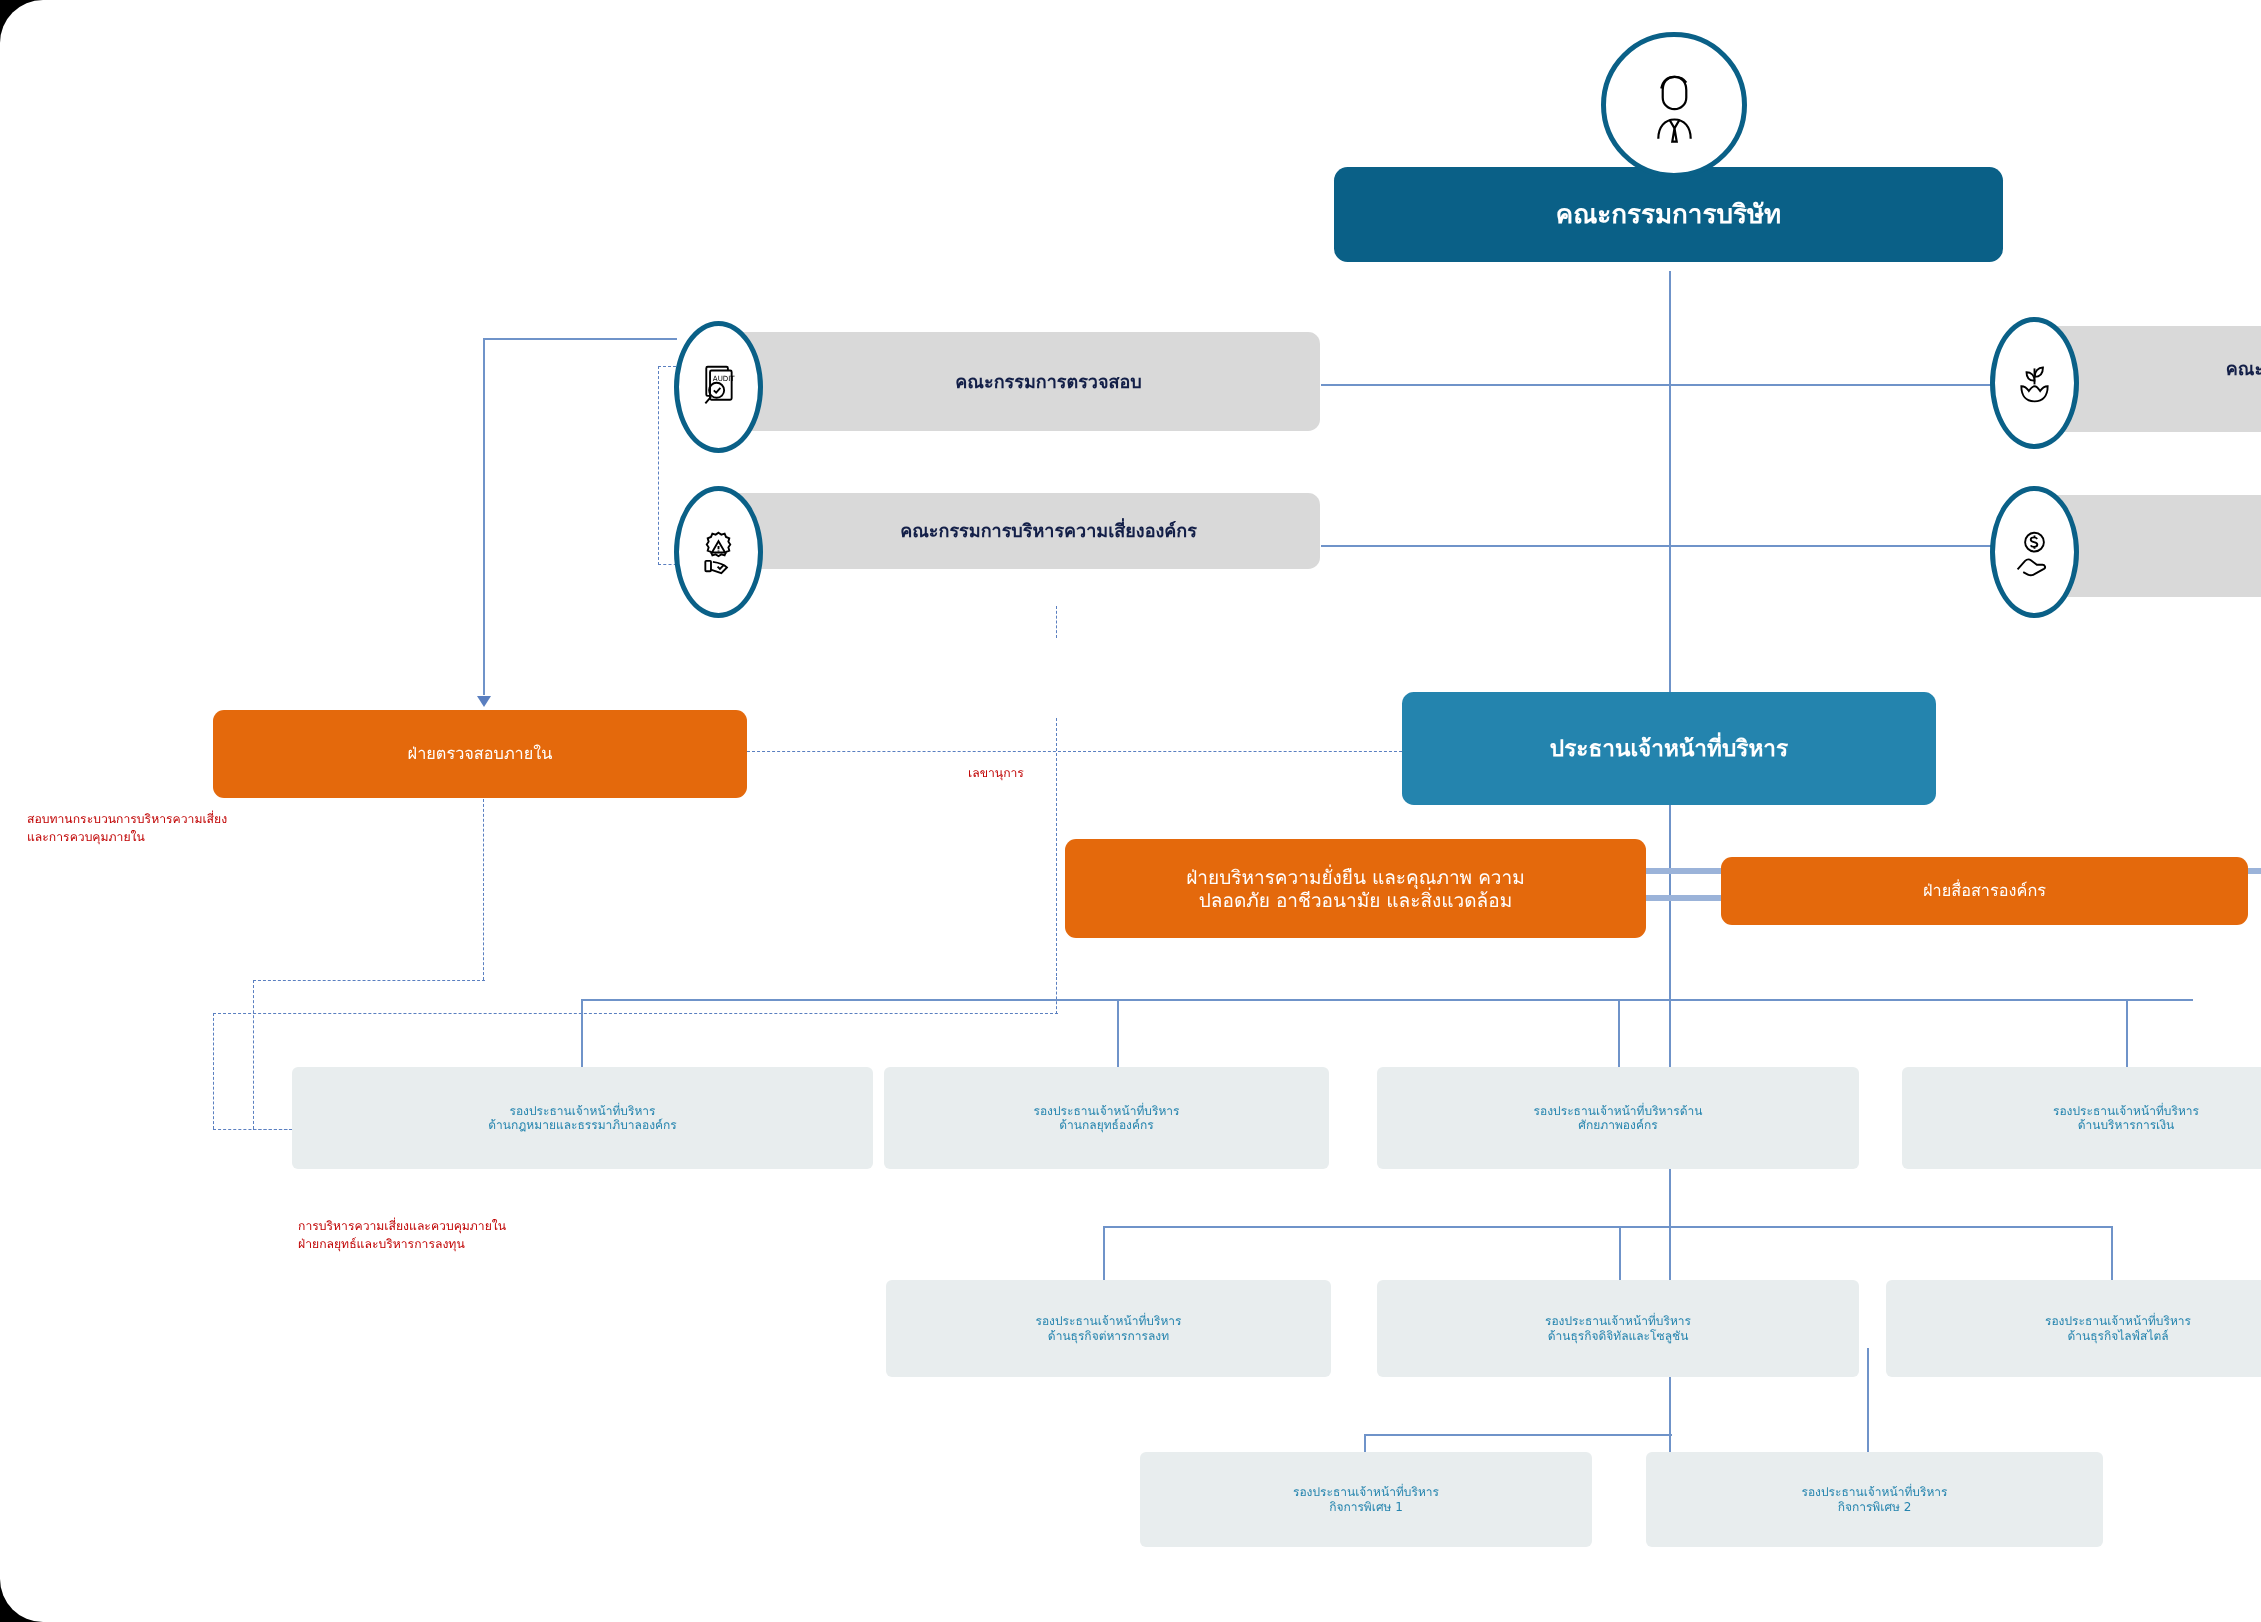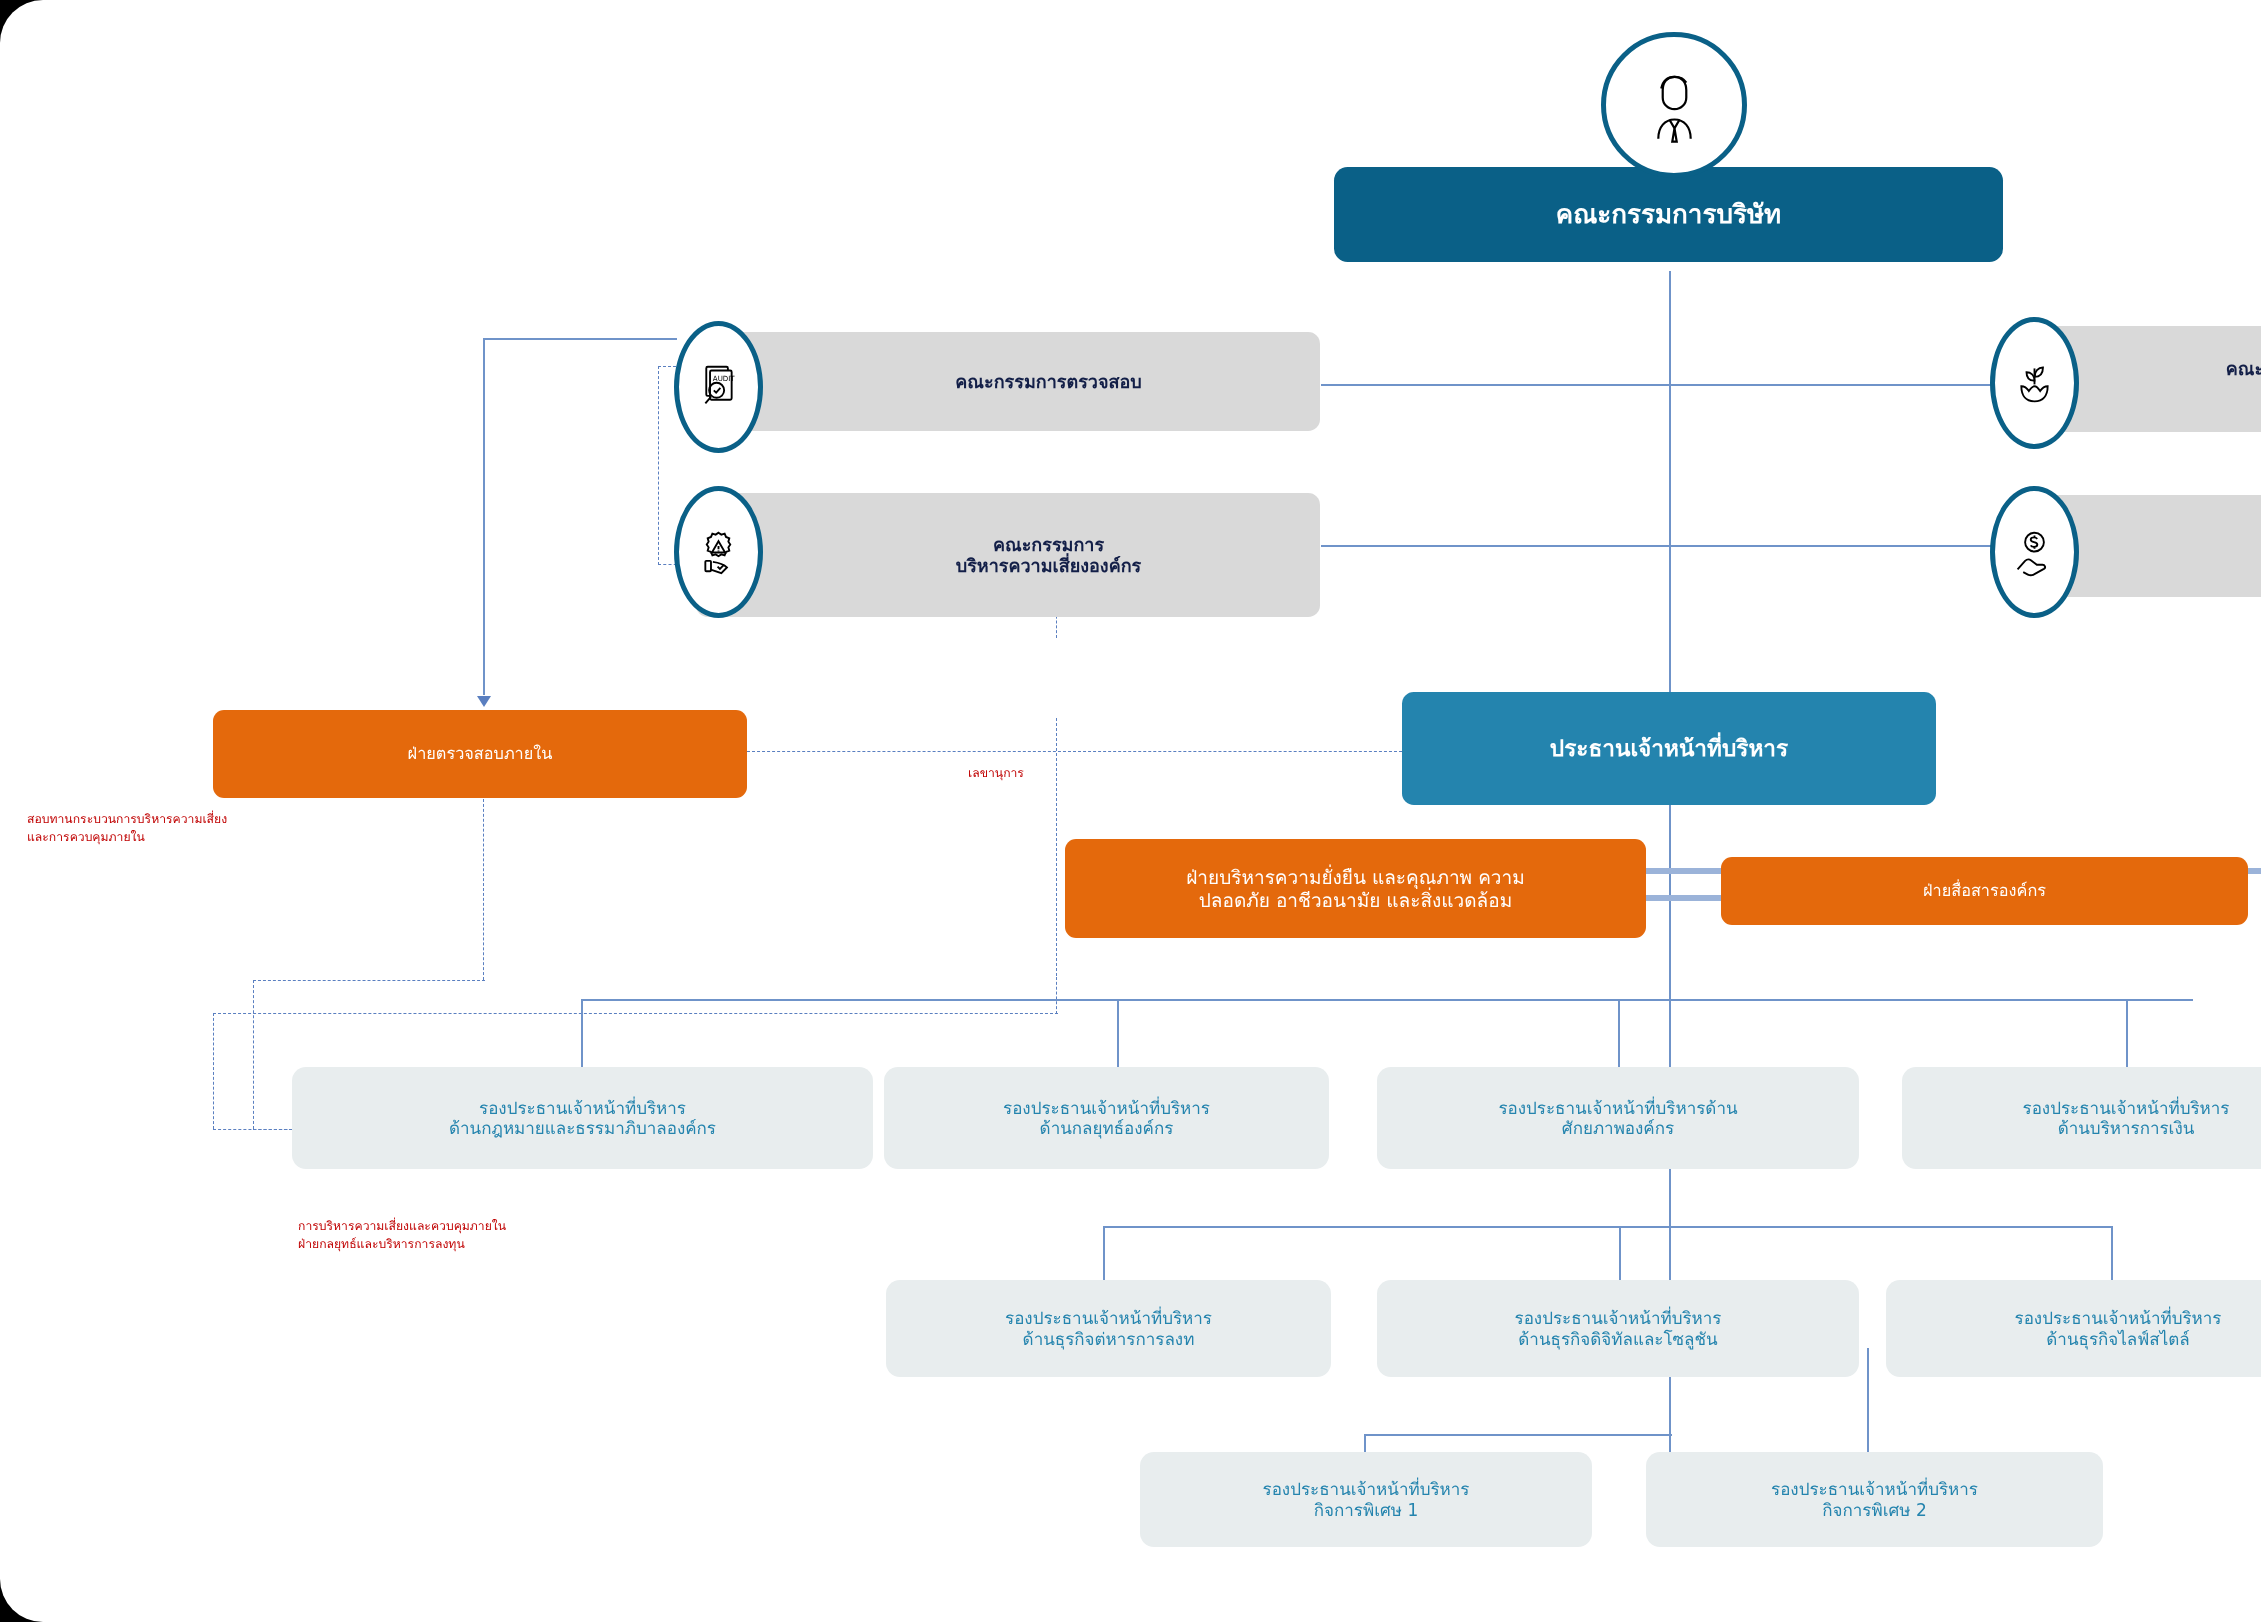--- a/index.html
+++ b/index.html
@@ -29,21 +29,21 @@
   }
 
   
   .ceo{background:#2484ae;color:#fff;font-weight:bold;font-size:22.6px;border-radius:11.8px;}
 
   
   .dept{background:#e4690c;color:#fff;font-size:16.3px;border-radius:11px;padding:2.7px 8.1px;}
   .dept.small{font-size:19px;}
 
   
-  .vp{background:#e8edee;color:#2484ae;font-size:17px;border-radius:14px;padding:2.7px 7.2px;}
+  .vp{background:#e8edee;color:#2484ae;font-size:12px;border-radius:6px;padding:2.7px 7.2px;}
 
   
   .note{position:absolute;color:#c00000;font-size:12.2px;line-height:1.5;text-align:left;}
 
   
   .ln{position:absolute;background:#6f93c9;}
   .lnv{width:1.8px;}
   .lnh{height:1.8px;}
   .lnthick{background:#9bb3d9;}
   .dd-v{position:absolute;width:0;border-left:1.8px dashed #5a7fc0;}
@@ -133,21 +133,21 @@
     <svg width="47" height="52" viewBox="0 0 100 110" fill="none" stroke="#000" stroke-width="4">
       <rect x="24" y="12" width="46" height="62" rx="3"></rect>
       <rect x="32" y="20" width="46" height="62" rx="3" fill="#fff"></rect>
       <text x="38" y="42" font-size="15" font-family="DejaVu Sans" stroke="none" fill="#000">AUDIT</text>
       <circle cx="46" cy="62" r="16"></circle>
       <path d="M40 62l5 5 9-10"></path>
       <path d="M34 76l-12 14"></path>
     </svg>
   </div>
 
-  <div class="node committee" style="left:696px;top:493px;width:624px;height:124px;padding-left:81px;flex-direction:column;justify-content:center;">
+  <div class="node committee" style="left:696px;top:493px;width:624px;height:76px;padding-left:81px;flex-direction:row;justify-content:center;">
     <span>คณะกรรมการ</span>
     <span>บริหารความเสี่ยงองค์กร</span>
   </div>
   <div class="cicon" style="left:674px;top:486px;width:79px;height:122px;">
     <svg width="47" height="52" viewBox="0 0 100 110" fill="none" stroke="#000" stroke-width="4">
       <path d="M50 14l6 4 7-2 3 7 7 3-2 7 4 6-4 6 2 7-7 3-3 7-7-2-6 4-6-4-7 2-3-7-7-3 2-7-4-6 4-6-2-7 7-3 3-7 7 2z"></path>
       <path d="M50 32l14 24H36z"></path>
       <path d="M50 42v7M50 52v2"></path>
       <rect x="22" y="74" width="12" height="22" rx="2"></rect>
       <path d="M38 76c14 2 24 6 30 12l-12 12-24-8"></path>

